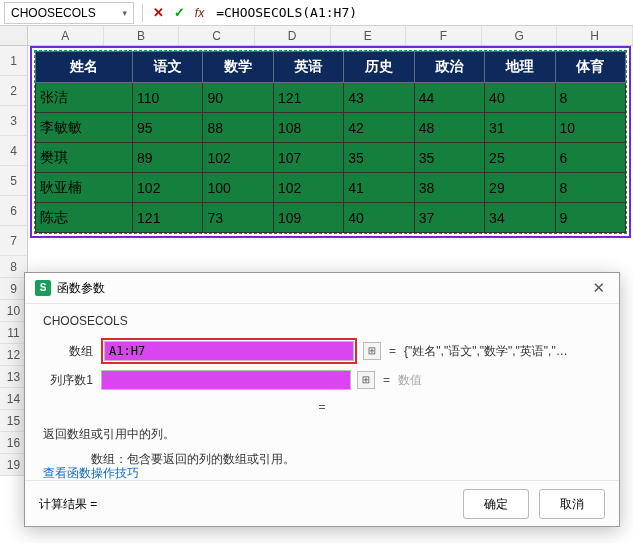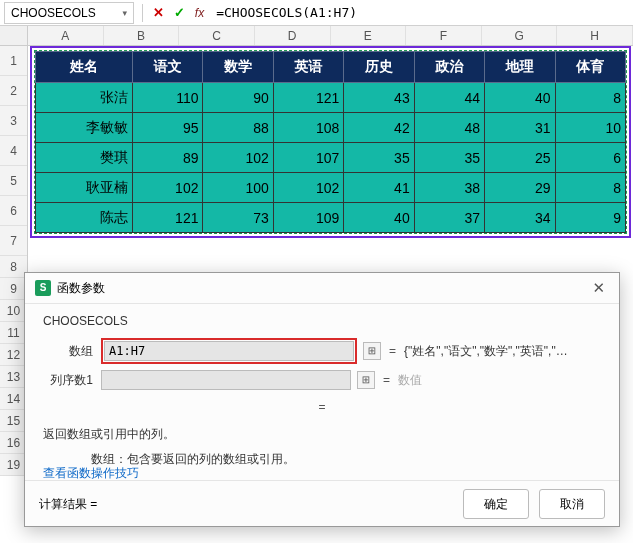--- a/index.html
+++ b/index.html
@@ -25,35 +25,35 @@
   .row-headers { width: 28px; background: #f3f3f3; border-right: 1px solid #ccc; }
   .row-h { height: 30px; text-align: center; line-height: 30px; color: #555; border-bottom: 1px solid #e0e0e0; font-size: 12px; }
   .row-h.small { height: 22px; line-height: 22px; }
   
   .cells { flex: 1; position: relative; }
   
   .data-table { position: absolute; top: 0; left: 2px; right: 2px; border: 2px solid #6d28d9; padding: 2px; }
   .data-inner { border: 1px dashed #1a9850; }
   table.tbl { width: 100%; border-collapse: collapse; }
   table.tbl th { background: #0e2a5c; color: #fff; font-weight: bold; padding: 6px 4px; border: 1px solid #5a6b8c; font-size: 14px; height: 30px; }
-  table.tbl td { border: 1px solid #333; text-align: right; padding: 5px 4px; font-size: 14px; height: 30px; background: #14b8a6; }
+  table.tbl td { border: 1px solid #333; text-align: left; padding: 5px 4px; font-size: 14px; height: 30px; background: #15803d; }
   
   .dialog { position: absolute; top: 272px; left: 24px; width: 596px; height: 255px; background: #fcfcfc; border: 1px solid #999; box-shadow: 0 4px 18px rgba(0,0,0,0.25); display: flex; flex-direction: column; }
   .dlg-title { display: flex; align-items: center; padding: 6px 10px; border-bottom: 1px solid #e5e5e5; }
   .dlg-logo { width: 16px; height: 16px; background: #1a9c5b; color: #fff; font-size: 10px; font-weight: bold; text-align: center; line-height: 16px; margin-right: 6px; border-radius: 2px; }
   .dlg-title-text { flex: 1; font-size: 12px; }
   .dlg-close { font-size: 15px; color: #555; cursor: pointer; padding: 0 4px; }
   
   .dlg-body { flex: 1; padding: 10px 18px 6px 18px; font-size: 12px; color: #333; }
   .func-name { font-size: 12px; margin-bottom: 10px; }
   .arg-row { display: flex; align-items: center; margin-bottom: 6px; }
   .arg-label { width: 50px; text-align: right; margin-right: 8px; font-size: 12px; }
   .arg-input-wrap { position: relative; }
   .arg-input-wrap.hl { border: 2px solid #d92b2b; padding: 1px; }
-  .arg-input { width: 250px; height: 20px; border: 1px solid #bbb; padding: 0 4px; font-size: 12px; font-family: Consolas, monospace; outline: none; background: #e5e5e5; }
+  .arg-input { width: 250px; height: 20px; border: 1px solid #bbb; padding: 0 4px; font-size: 12px; font-family: Consolas, monospace; outline: none; background: #d946ef; }
   .arg-input-wrap.hl .arg-input { border: 1px solid #bbb; }
   .arg-picker { margin-left: 6px; width: 18px; height: 18px; border: 1px solid #bbb; background: #f4f4f4; cursor: pointer; font-size: 10px; text-align: center; line-height: 16px; color: #555; }
   .arg-eq { margin: 0 8px; color: #555; }
   .arg-preview { font-size: 12px; color: #333; white-space: nowrap; overflow: hidden; text-overflow: ellipsis; max-width: 170px; }
   .arg-preview.dim { color: #aaa; }
   
   .result-eq { text-align: center; color: #555; margin: 10px 0 12px 0; }
   .desc-text { margin-bottom: 8px; }
   .desc-detail { padding-left: 48px; margin-bottom: 6px; }
   

